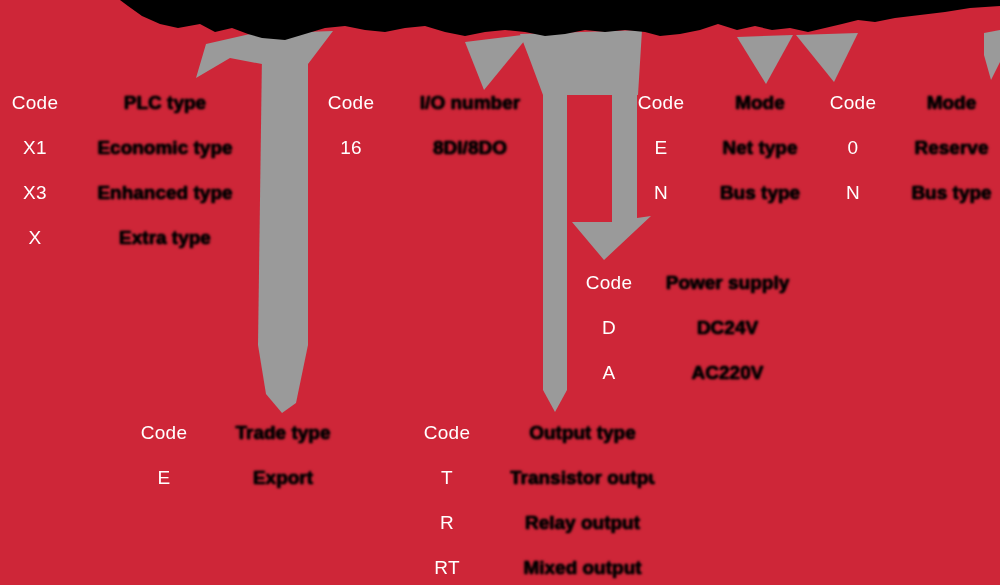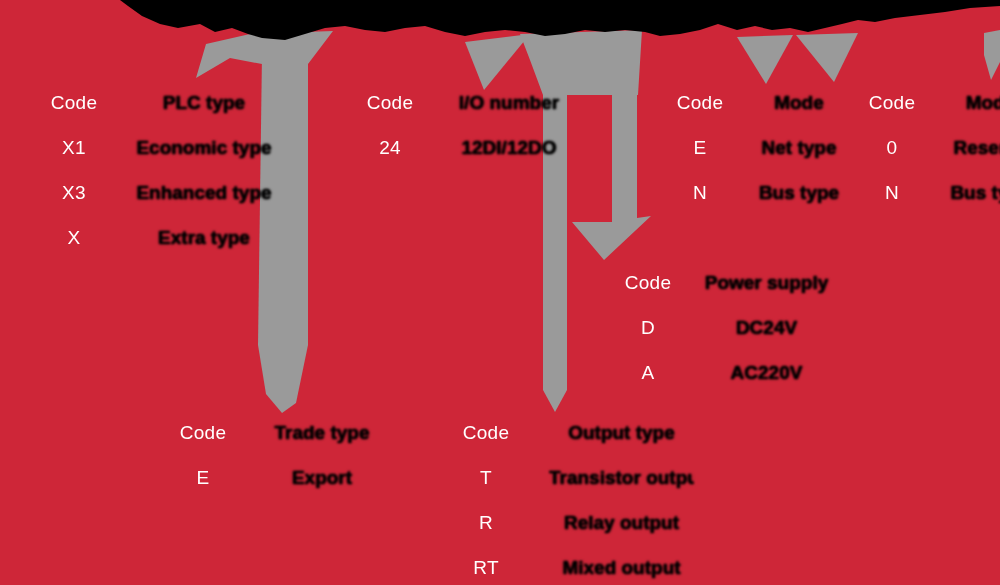--- a/index.html
+++ b/index.html
@@ -12,21 +12,20 @@
   }
   .layer{position:absolute;left:0;top:0;width:1000px;height:585px;}
   .ntable{position:absolute;display:flex;flex-direction:column;}
   .row{display:flex;height:45px;align-items:center;}
   .code{
     width:var(--c1);
     text-align:center;
     color:#FFFFFF;
     font-size:19px;
     letter-spacing:.3px;
-    padding-left:39px;
   }
   .label{
     width:var(--c2);
     margin-left:var(--gap);
     text-align:center;
     color:#000000;
     font-size:19px;
     font-weight:700;
     filter:blur(1.2px);
     text-shadow:0 0 2px #000, 0 0 1px #000;
@@ -74,22 +73,22 @@
       <span class="label">Extra type</span>
     </div>
   </div>
 
   <div class="ntable" style="left:315px;top:80px;--c1:72px;--gap:8px;--c2:150px;">
     <div class="row">
       <span class="code">Code</span>
       <span class="label">I/O number</span>
     </div>
     <div class="row">
-      <span class="code">24</span>
-      <span class="label">12DI/12DO</span>
+      <span class="code">16</span>
+      <span class="label">8DI/8DO</span>
     </div>
   </div>
 
   <div class="ntable" style="left:635px;top:80px;--c1:52px;--gap:20px;--c2:106px;">
     <div class="row">
       <span class="code">Code</span>
       <span class="label">Mode</span>
     </div>
     <div class="row">
       <span class="code">E</span>

